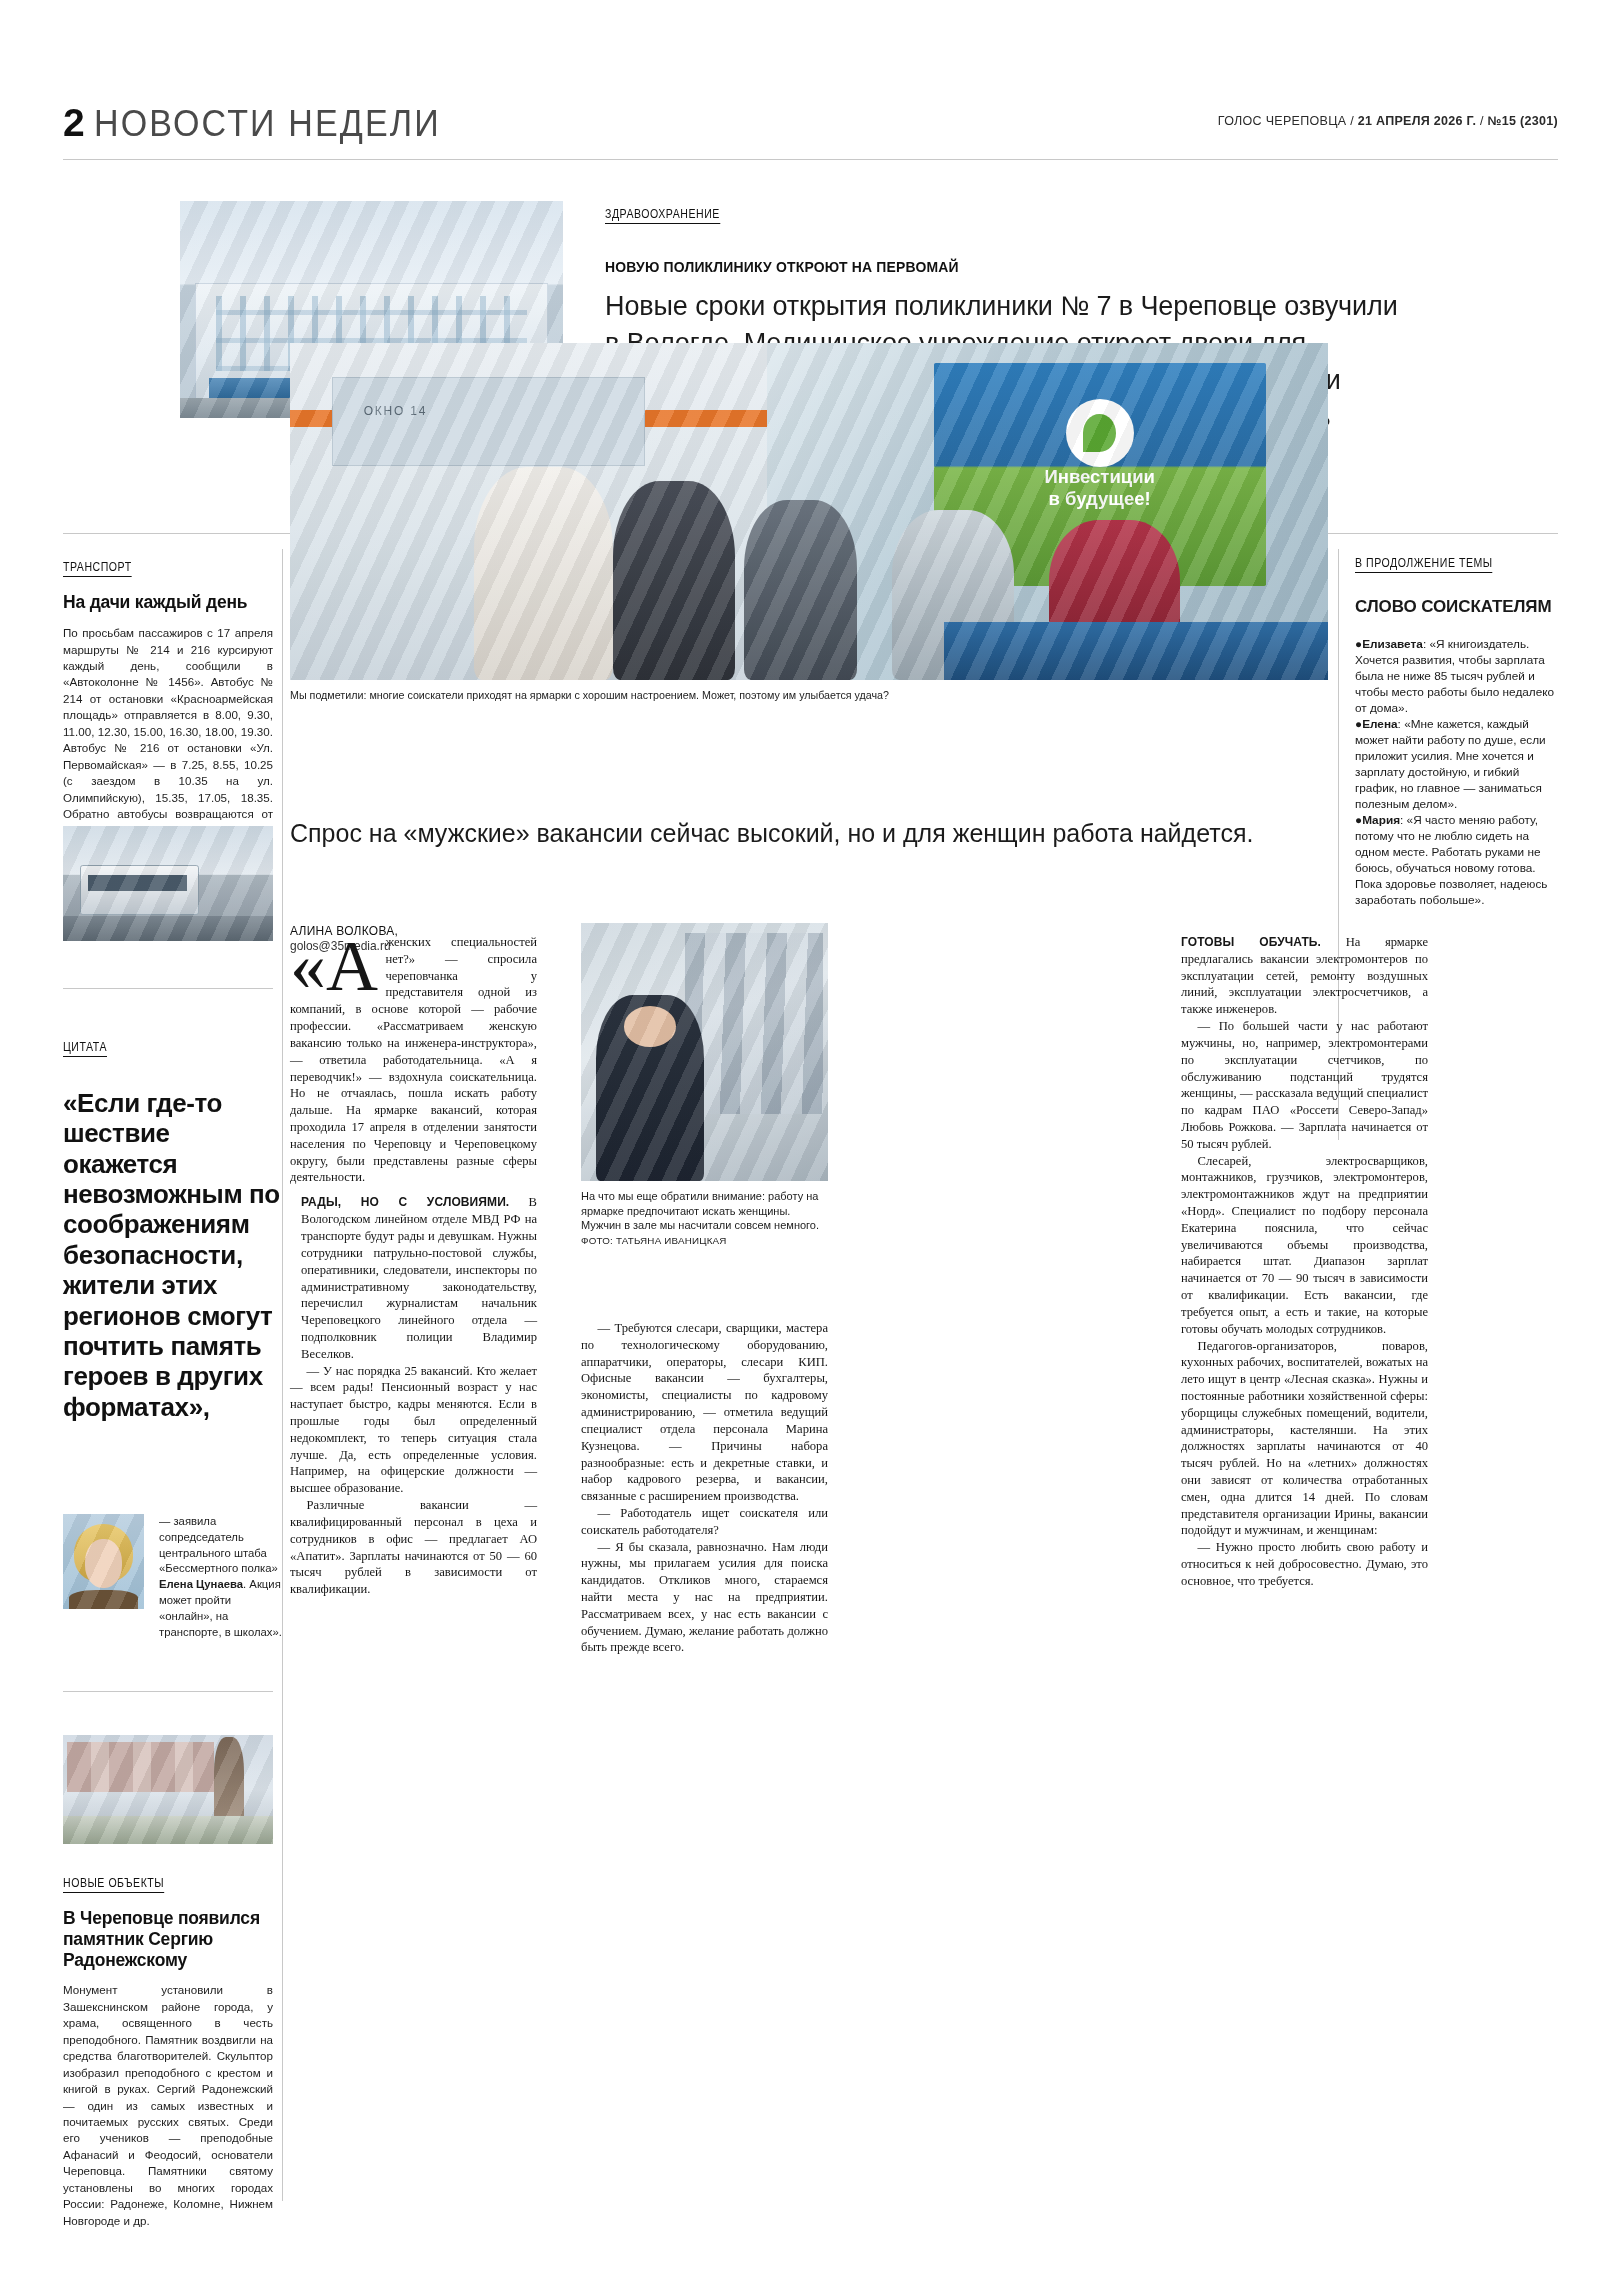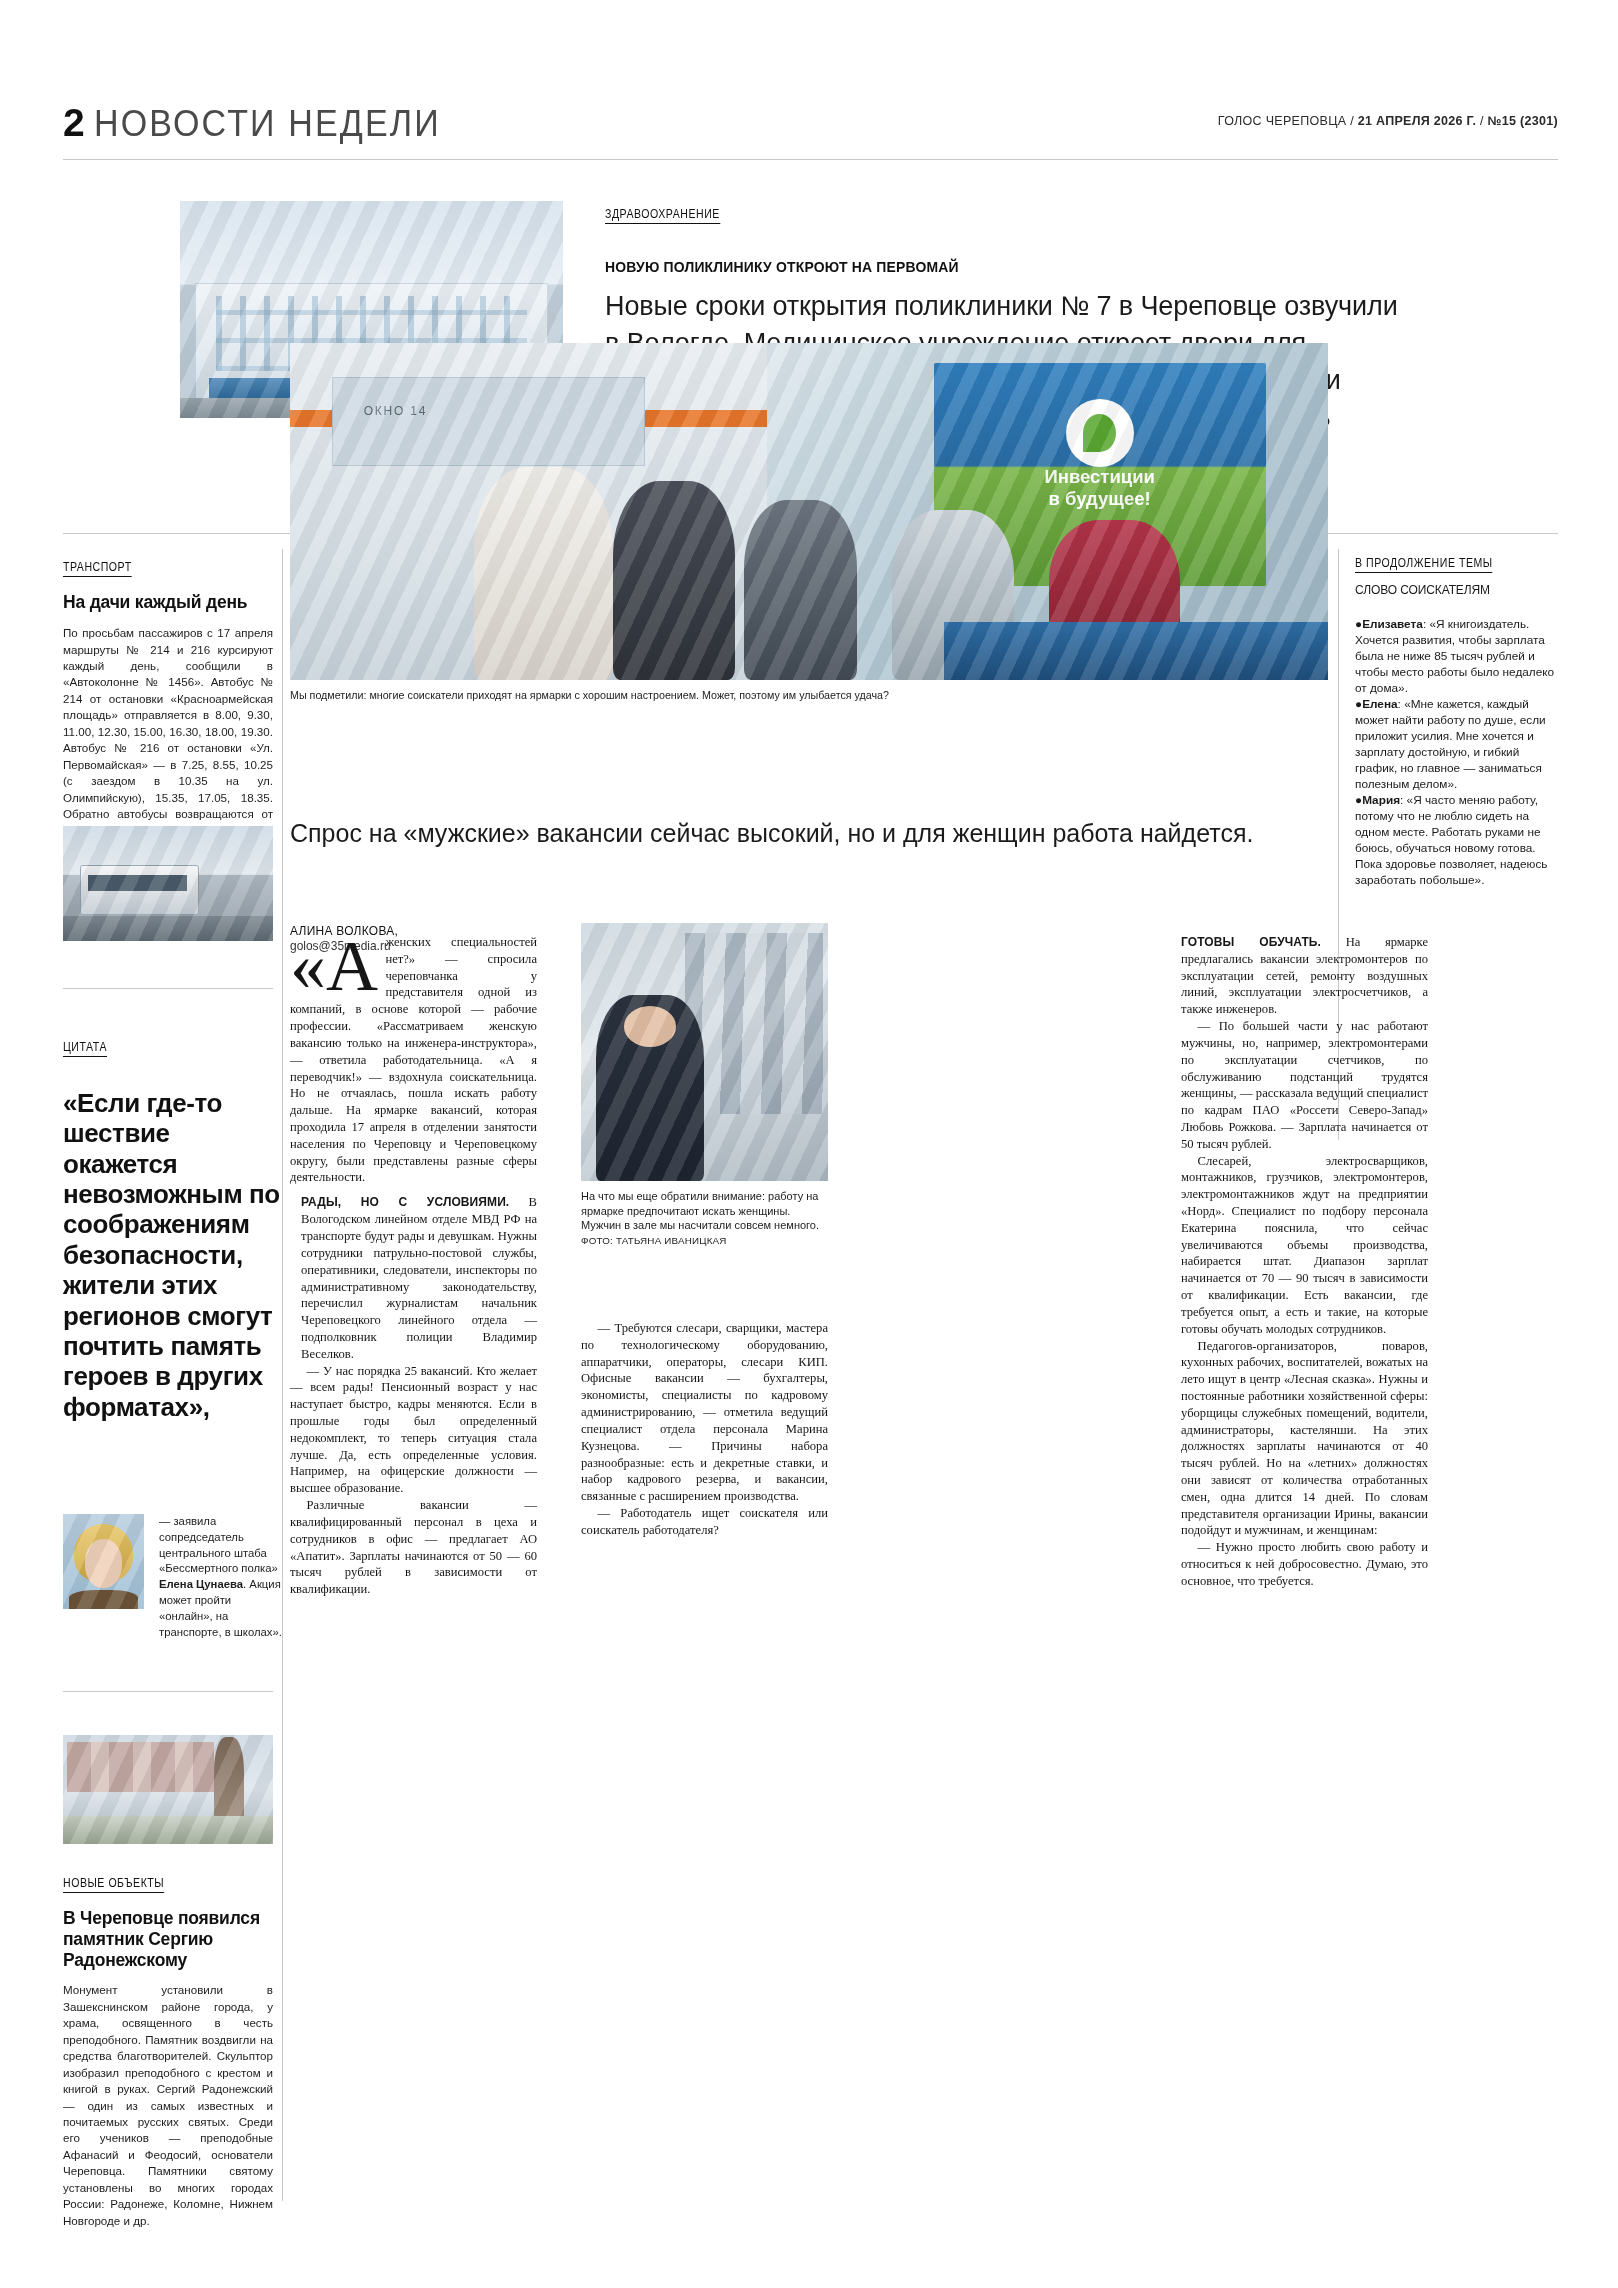--- a/index.html
+++ b/index.html
@@ -229,21 +229,21 @@
       <div class="mp-p" style="left:33%;width:13%;height:74%;background:linear-gradient(180deg,#6d7782,#434b55);"></div>
       <div class="mp-p" style="left:50%;width:14%;height:70%;background:linear-gradient(180deg,#cfd8de,#9aa7b0);"></div>
       <div class="mp-p" style="left:68%;width:15%;height:66%;background:linear-gradient(180deg,#b5344a,#80202f);"></div>
       <div class="mp-table"></div>
     </div>
   </div>
   <div class="mp-cap">Мы подметили: многие соискатели приходят на ярмарки с хорошим настроением. Может, поэтому им улыбается удача?</div>
 
   <div style="position:absolute;left:1355px;top:554px;width:203px;">
     <span class="rubric">В ПРОДОЛЖЕНИЕ ТЕМЫ</span>
-    <div style="font-size:12px;font-weight:400;margin-top:10px;letter-spacing:-0.1px;">СЛОВО СОИСКАТЕЛЯМ</div>
+    <div style="font-size:17px;font-weight:700;margin-top:24px;letter-spacing:-0.1px;">СЛОВО СОИСКАТЕЛЯМ</div>
     <div style="font-size:11.8px;line-height:1.36;margin-top:19px;text-align:left;">
       <p style="margin:0;">
         <span>●</span><b>Елизавета</b><span>: «Я книгоиздатель. Хочется развития, чтобы зарплата была не ниже 85 тысяч рублей и чтобы место работы было недалеко от дома».</span>
       </p>
       <p style="margin:0;">
         <span>●</span><b>Елена</b><span>: «Мне кажется, каждый может найти работу по душе, если приложит усилия. Мне хочется и зарплату достойную, и гибкий график, но главное — заниматься полезным делом».</span>
       </p>
       <p style="margin:0;">
         <span>●</span><b>Мария</b><span>: «Я часто меняю работу, потому что не люблю сидеть на одном месте. Работать руками не боюсь, обучаться новому готова. Пока здоровье позволяет, надеюсь заработать побольше».</span>
       </p>
@@ -275,20 +275,21 @@
   <div class="mid-cap">
     <span>На что мы еще обратили внимание: работу на ярмарке предпочитают искать женщины. Мужчин в зале мы насчитали совсем немного.</span>
     <span class="credit">ФОТО: ТАТЬЯНА ИВАНИЦКАЯ</span>
   </div>
 
   <div class="art-col" style="left:581px;top:1320px;width:247px;">
     <p>
       <span>— Требуются слесари, сварщики, мастера по технологическому оборудованию, аппаратчики, операторы, слесари КИП. Офисные вакансии — бухгалтеры, экономисты, специалисты по кадровому администрированию, — отметила ведущий специалист отдела персонала </span><b>Марина Кузнецова</b><span>. — Причины набора разнообразные: есть и декретные ставки, и набор кадрового резерва, и вакансии, связанные с расширением производства.</span>
     </p>
     <p>— Работодатель ищет соискателя или соискатель работодателя?</p>
+    <p>— Я бы сказала, равнозначно. Нам люди нужны, мы прилагаем усилия для поиска кандидатов. Откликов много, стараемся найти места у нас на предприятии. Рассматриваем всех, у нас есть вакансии с обучением. Думаю, желание работать должно быть прежде всего.</p>
   </div>
 
   <div class="art-col" style="left:1181px;top:934px;width:247px;">
     <p class="noind">
       <span class="sub-h">ГОТОВЫ ОБУЧАТЬ.</span><span> На ярмарке предлагались вакансии электромонтеров по эксплуатации сетей, ремонту воздушных линий, эксплуатации электросчетчиков, а также инженеров.</span>
     </p>
     <p>
       <span>— По большей части у нас работают мужчины, но, например, электромонтерами по эксплуатации счетчиков, по обслуживанию подстанций трудятся женщины, — рассказала ведущий специалист по кадрам ПАО «Россети Северо-Запад» </span><b>Любовь Рожкова</b><span>. — Зарплата начинается от 50 тысяч рублей.</span>
     </p>
     <p>

